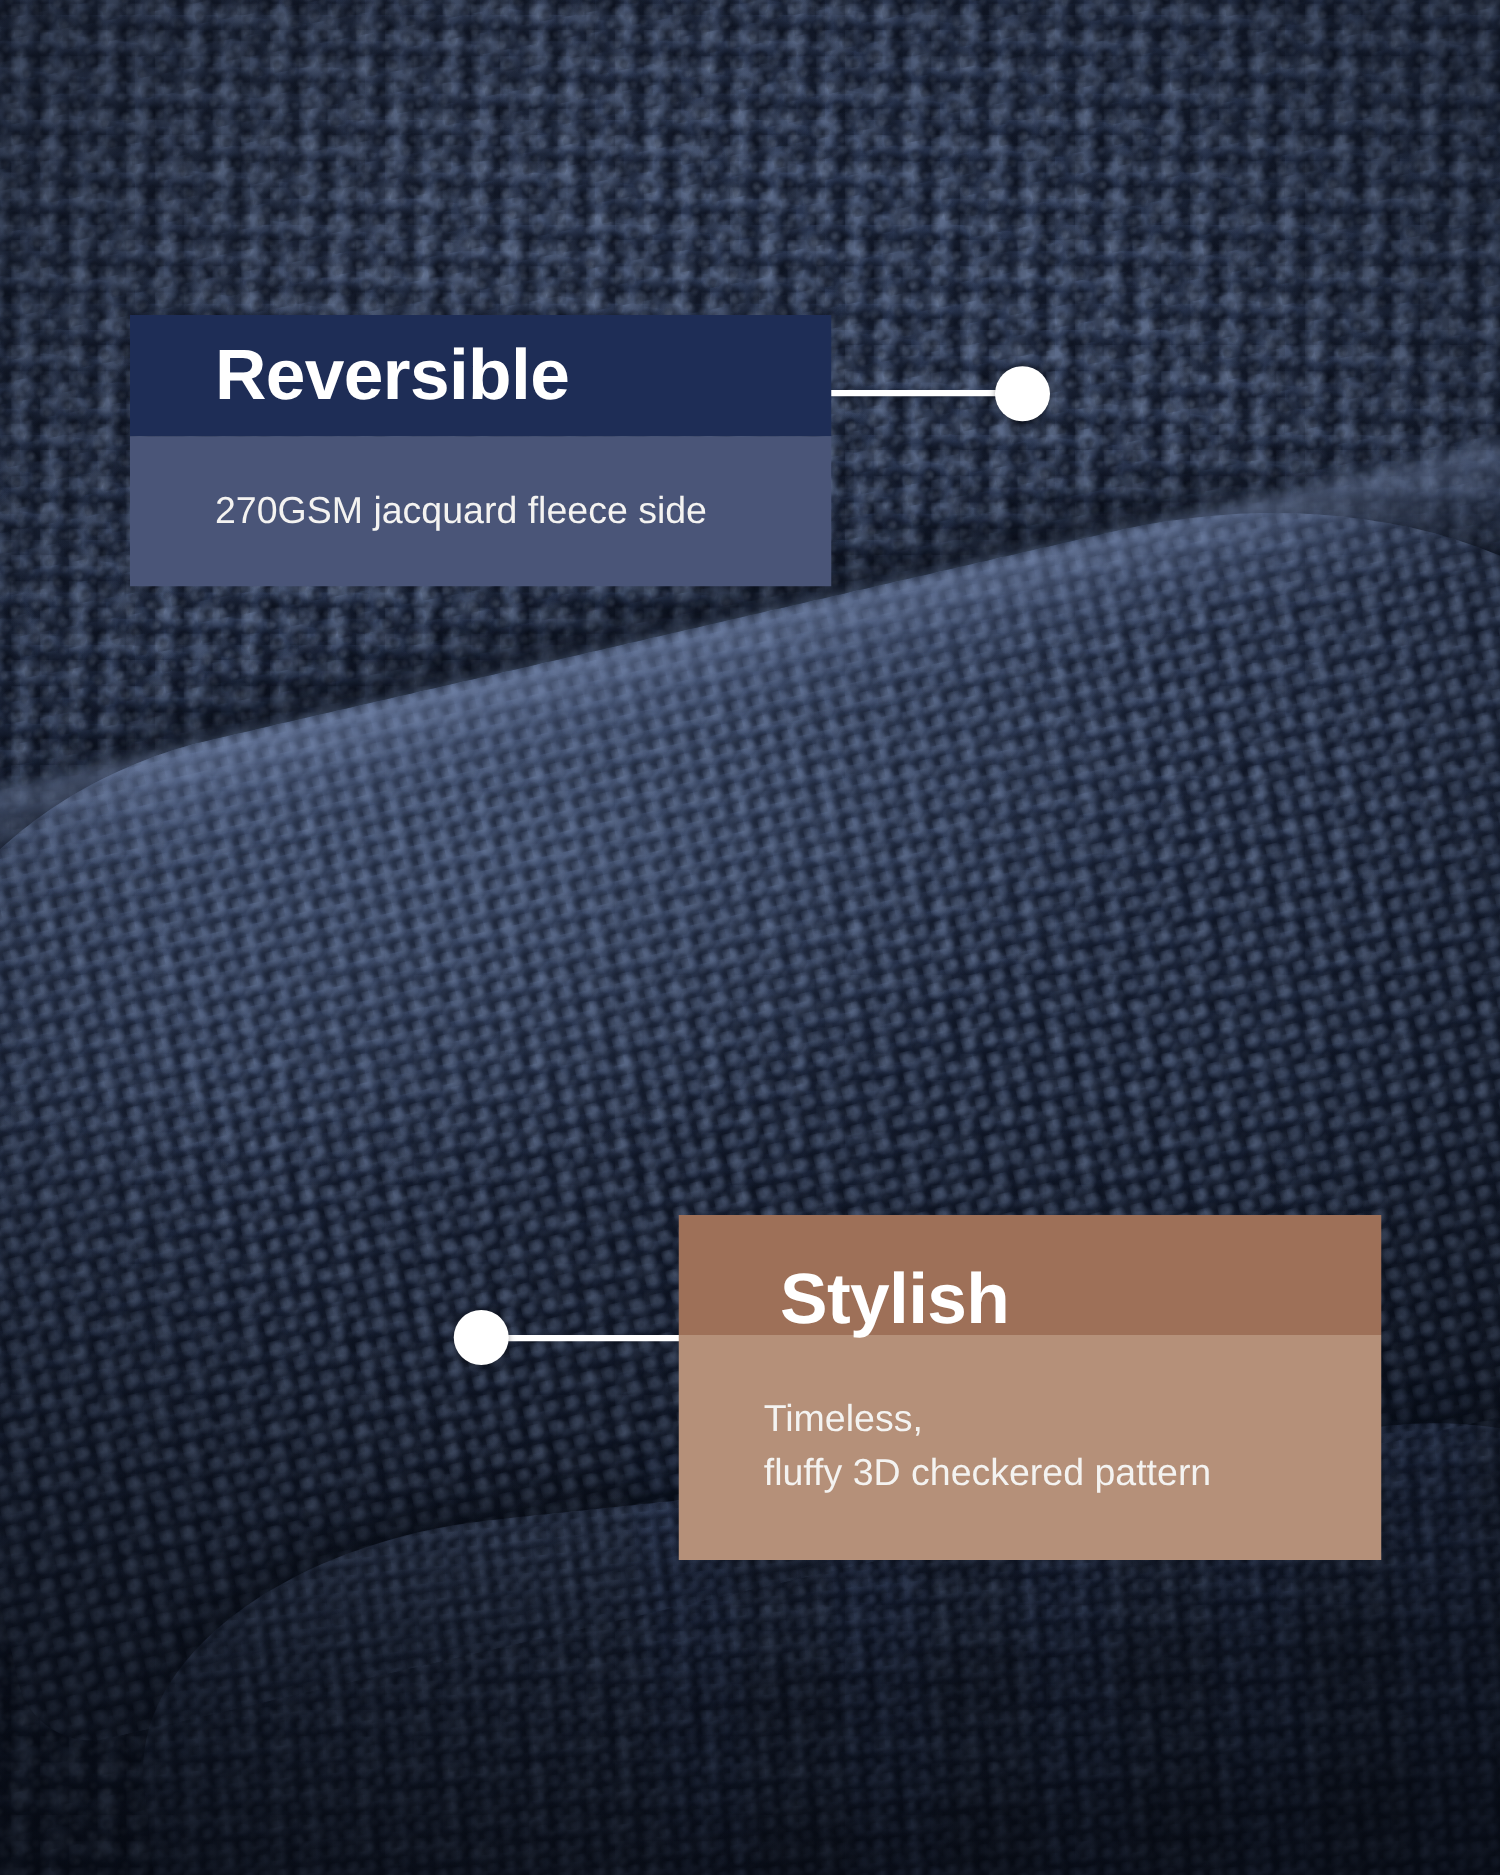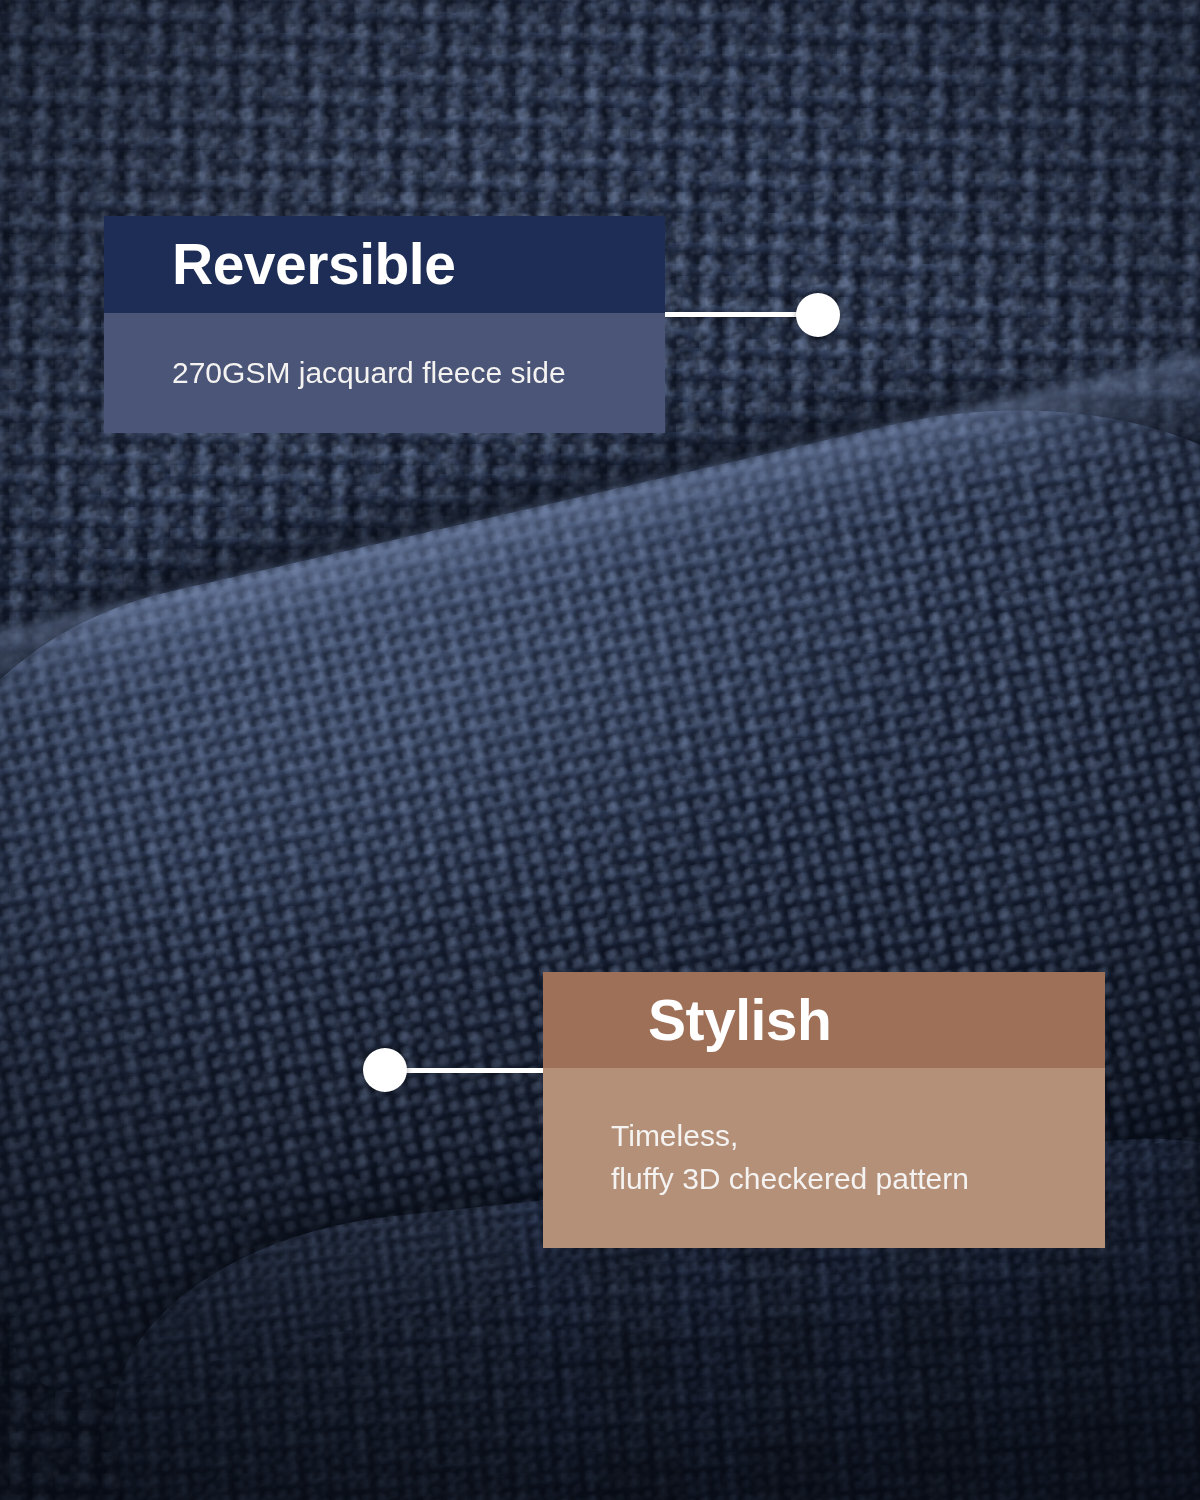--- a/index.html
+++ b/index.html
@@ -188,35 +188,37 @@
     line-height: 1.42;
     white-space: pre;
   }
 
   
   #callout-reversible { left: 104px; top: 216px; width: 561px; }
   #callout-reversible .hdr {
     height: 97px;
     background: #1e2d56;
     padding-left: 68px;
+    margin-top: 36px;
   }
   #callout-reversible .hdr-title { font-size: 57px; }
   #callout-reversible .body {
     height: 120px;
     background: #4a5578;
     padding-left: 68px;
   }
   #callout-reversible .body-line { font-size: 30px; }
 
   
   #callout-stylish { left: 543px; top: 972px; width: 562px; }
   #callout-stylish .hdr {
     height: 96px;
     background: #9e7058;
-    padding-left: 105px;
+    padding-left: 81px;
+    align-items: flex-end;
   }
   #callout-stylish .hdr-title { font-size: 57px; }
   #callout-stylish .body {
     height: 180px;
     background: #b59079;
     padding-left: 68px;
   }
   #callout-stylish .body-line { font-size: 30px; }
 
   

